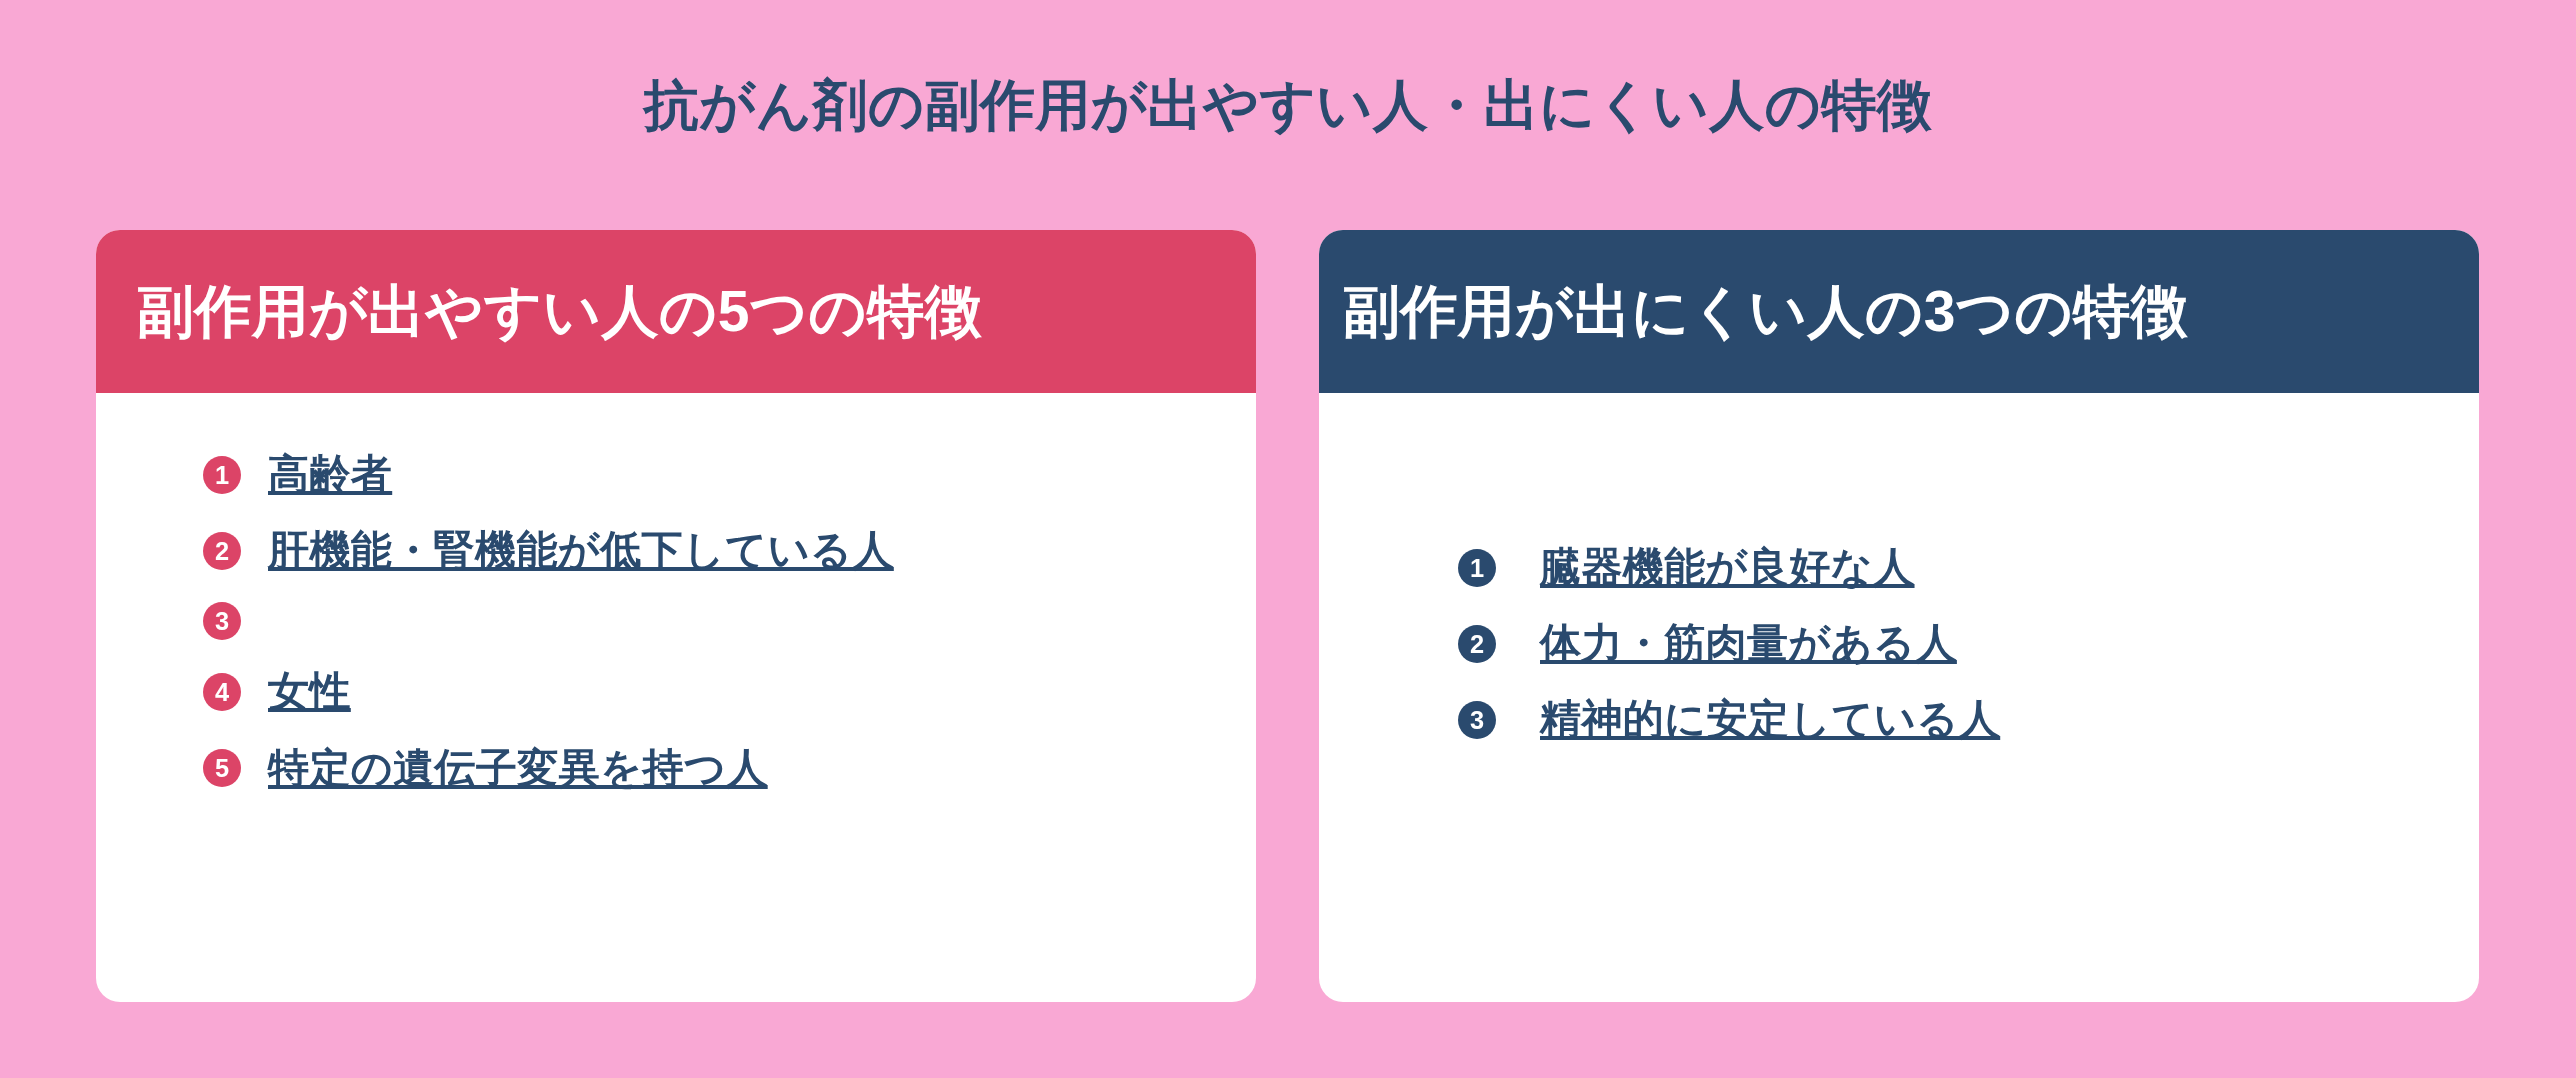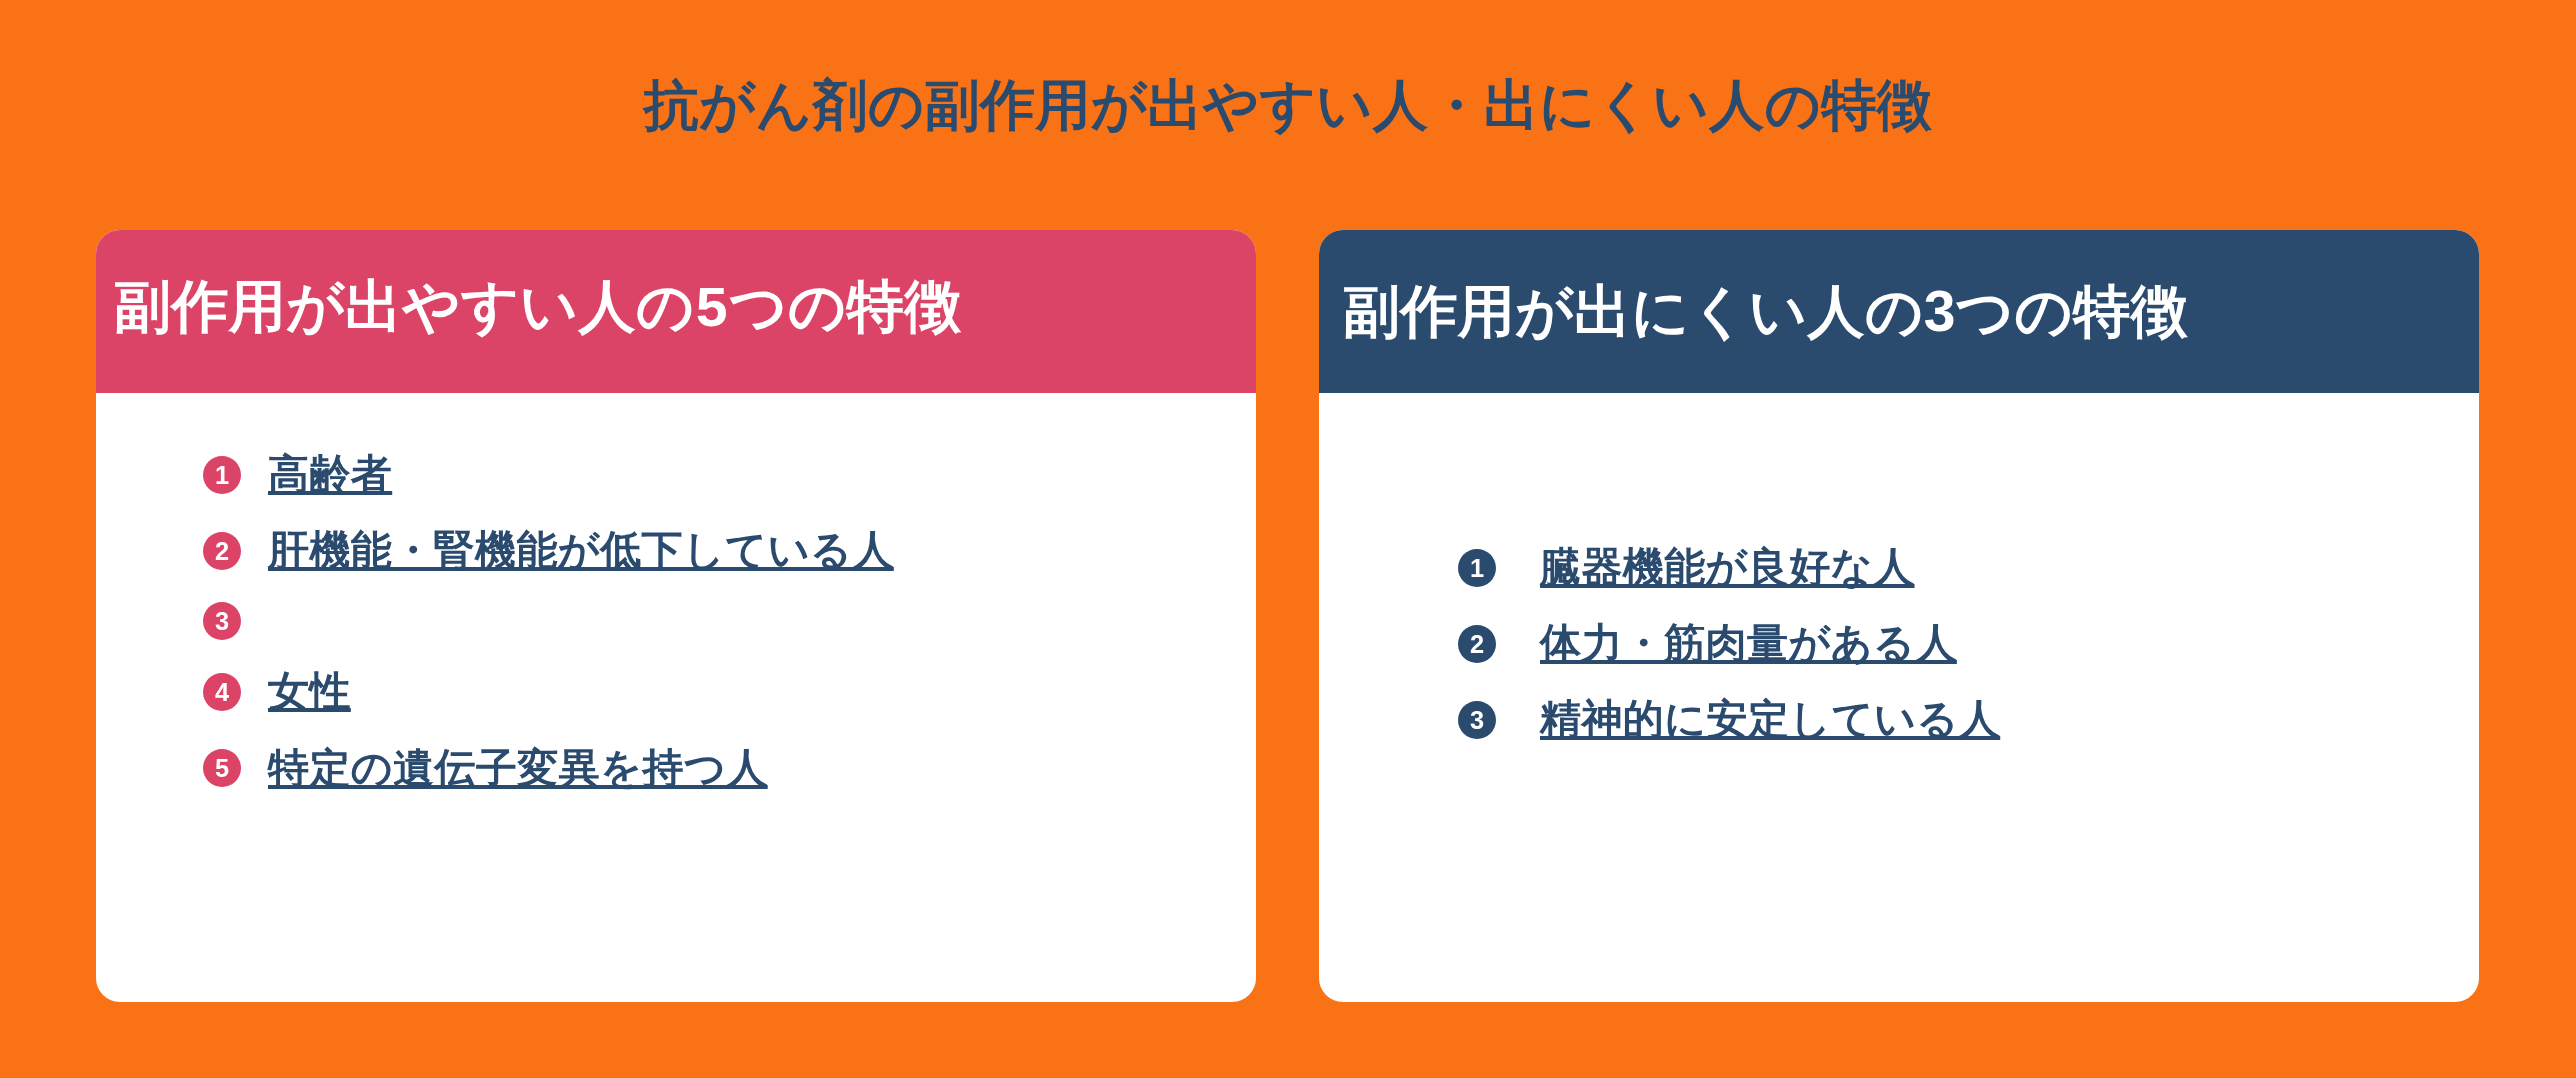--- a/index.html
+++ b/index.html
@@ -10,21 +10,21 @@
     height: 1079px;
     background: #EEEDEB;
     font-family: "Liberation Sans", "DejaVu Sans", sans-serif;
     overflow: hidden;
   }
 
   #infographic {
     position: relative;
     width: 2576px;
     height: 1079px;
-    background: #f97316;
+    background: #f9a8d4;
   }
 
   
   .page-title {
     position: absolute;
     left: 0;
     top: 75px;
     width: 2576px;
     text-align: center;
     font-size: 55px;
@@ -51,21 +51,21 @@
   .card-right { left: 1319px; width: 1160px; }
 
   .card-header {
     width: 100%;
     height: 163px;
     display: flex;
     align-items: center;
     flex: 0 0 auto;
   }
 
-  .card-left  .card-header { background: #DC4467; padding-left: 18px; font-family: Liberation Mono, monospace; }
+  .card-left  .card-header { background: #DC4467; padding-left: 41px; }
   .card-right .card-header { background: #2A4A6E; padding-left: 24px; }
 
   .card-header-text {
     color: #FFFFFF;
     font-size: 57px;
     font-weight: 700;
     line-height: 1.1;
     letter-spacing: 0.4px;
     white-space: nowrap;
   }

